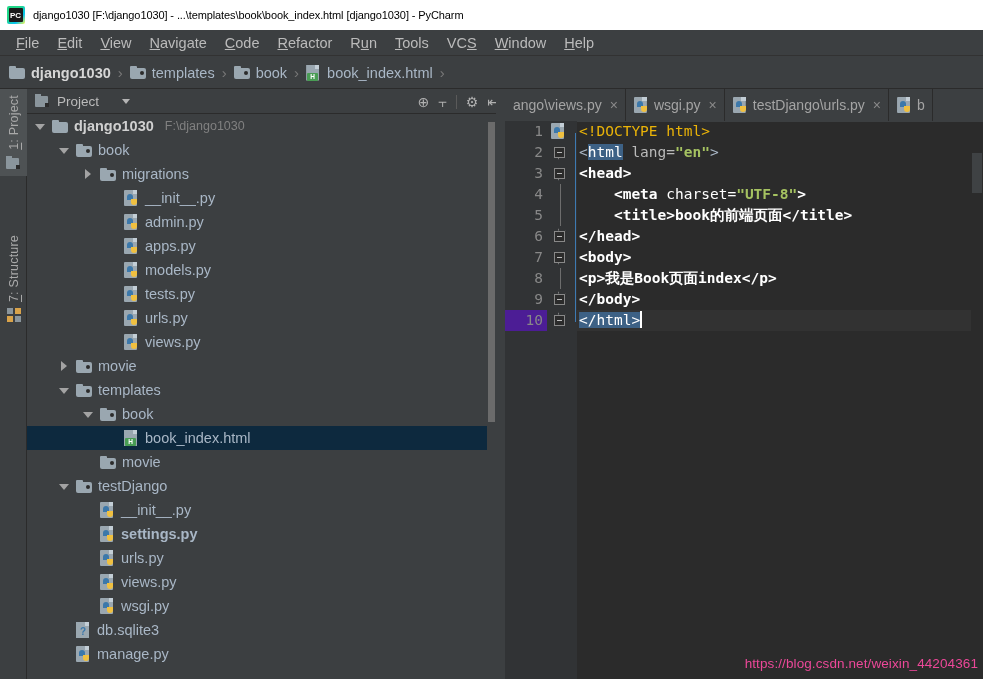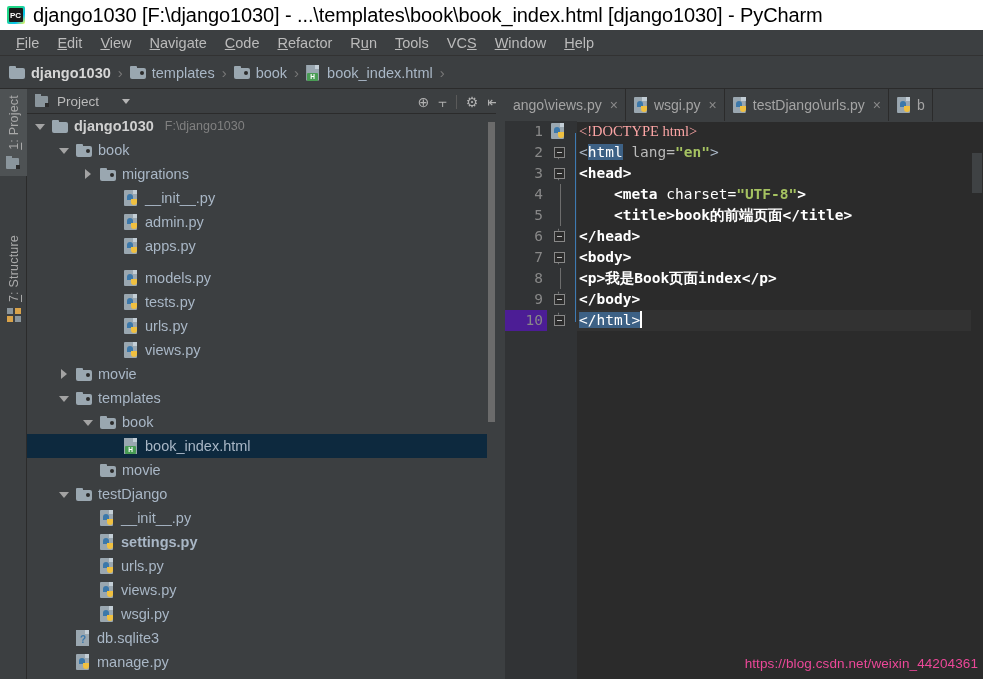--- a/index.html
+++ b/index.html
@@ -12,21 +12,21 @@
   #app { position: relative; width: 983px; height: 679px; }
 
   
   .titlebar {
     position: absolute; left: 0; top: 0; width: 983px; height: 30px;
     background: #ffffff;
     display: flex; align-items: center; gap: 8px;
     padding-left: 7px;
   }
   .title-text {
-    font-size: 20px; color: #000000; white-space: nowrap;
+    font-size: 11px; color: #000000; white-space: nowrap;
     letter-spacing: -0.1px;
   }
   .pycharm-logo {
     width: 18px; height: 18px; position: relative; flex: 0 0 auto;
     border-radius: 2px; overflow: hidden;
     background: linear-gradient(135deg,#21d789 0%,#21d789 38%,#07c3f2 70%,#fcf84a 100%);
   }
   .pycharm-logo .inner {
     position: absolute; left: 2px; top: 2px; width: 14px; height: 14px;
     background: #1b1b1b; border-radius: 1px;
@@ -323,21 +323,21 @@
     background: #3d7ab3;
   }
   .py-badge {
     position: absolute; left: 46px; top: 2px; width: 14px; height: 16px;
   }
   .brk     { color: #a9b7c6; }
   .attr    { color: #bababa; }
   .attrname{ color: #ffffff; }
   .str     { color: #a5c261; font-weight: bold; }
   .txt     { color: #ffffff; font-weight: bold; }
-  .doctype { color: #fca5a5; font-family: Liberation Serif, serif; }
+  .doctype { color: #eab308; }
   .sel     { background: #3d6185; color: #ffffff; }
   .caret {
     display: inline-block; width: 2px; height: 17px;
     background: #ffffff; vertical-align: -3px;
   }
 
   .editor-vscroll {
     position: absolute; right: 0; top: 32px; width: 12px; height: 558px;
     background: #2b2b2b;
   }
@@ -514,21 +514,21 @@
           <span class="ic ic-py">
             <span class="sheet"></span>
             <span class="fold"></span>
             <span class="snake">
               <span class="s1"></span>
               <span class="s2"></span>
             </span>
           </span>
           <span class="tlabel">apps.py</span>
         </div>
-        <div class="trow" style="padding-left: 80px; margin-top: 8px;">
+        <div class="trow" style="padding-left: 80px;">
           <span class="arrow none"></span>
           <span class="ic ic-py">
             <span class="sheet"></span>
             <span class="fold"></span>
             <span class="snake">
               <span class="s1"></span>
               <span class="s2"></span>
             </span>
           </span>
           <span class="tlabel">models.py</span>

